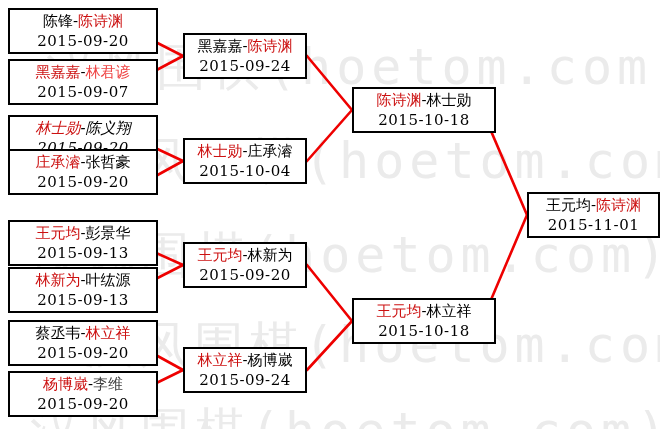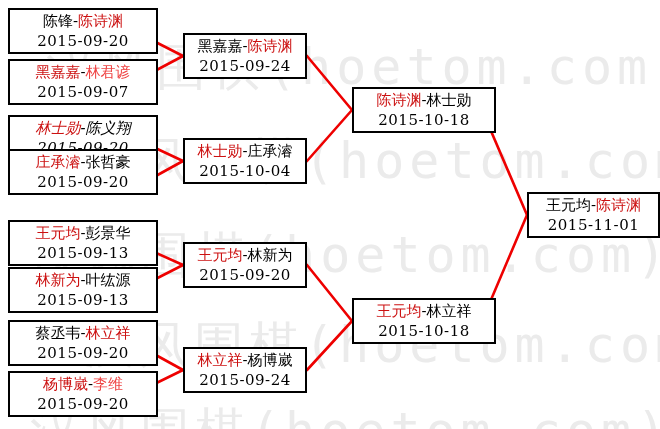--- a/index.html
+++ b/index.html
@@ -86,21 +86,21 @@
   </div>
   <div class="box r1 r1m5">
     <div class="names"><span style="color: rgb(204, 17, 17);">林新为</span><span>-</span><span style="color: rgb(0, 0, 0);">叶纮源</span></div>
     <div class="date">2015-09-13</div>
   </div>
   <div class="box r1 r1m6">
     <div class="names"><span style="color: rgb(0, 0, 0);">蔡丞韦</span><span>-</span><span style="color: rgb(204, 17, 17);">林立祥</span></div>
     <div class="date">2015-09-20</div>
   </div>
   <div class="box r1 r1m7">
-    <div class="names"><span style="color: rgb(204, 17, 17);">杨博崴</span><span>-</span><span style="color: #ef4444;">李维</span></div>
+    <div class="names"><span style="color: rgb(204, 17, 17);">杨博崴</span><span>-</span><span style="color: #404040;">李维</span></div>
     <div class="date">2015-09-20</div>
   </div>
 
   <div class="box r2 r2m0">
     <div class="names"><span style="color: rgb(0, 0, 0);">黑嘉嘉</span><span>-</span><span style="color: rgb(204, 17, 17);">陈诗渊</span></div>
     <div class="date">2015-09-24</div>
   </div>
   <div class="box r2 r2m1">
     <div class="names"><span style="color: rgb(204, 17, 17);">林士勋</span><span>-</span><span style="color: rgb(0, 0, 0);">庄承濬</span></div>
     <div class="date">2015-10-04</div>

